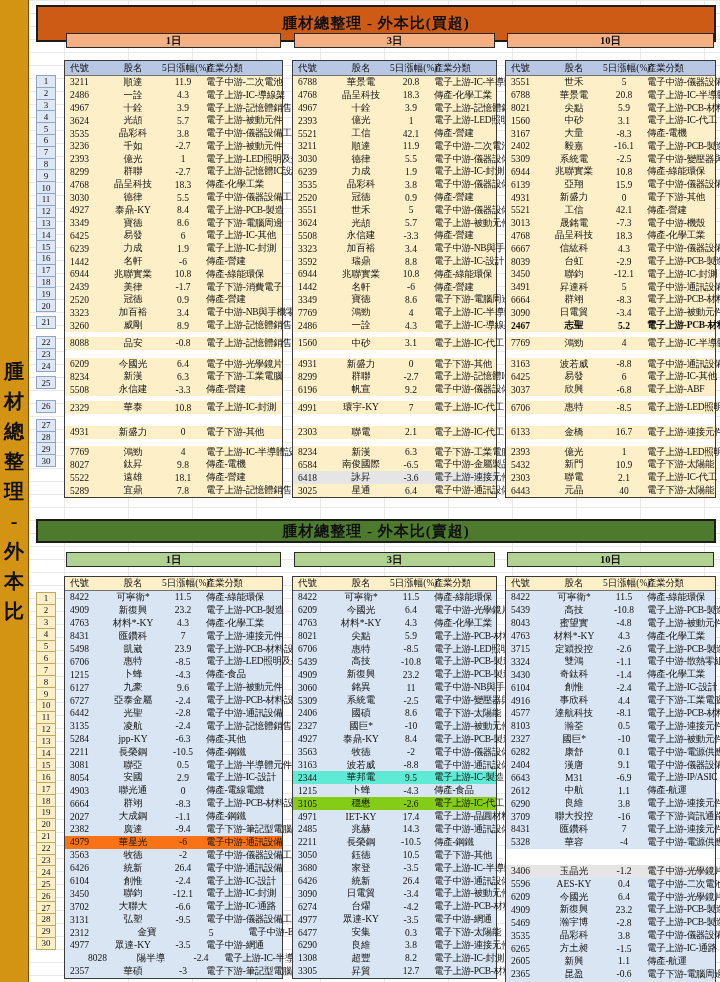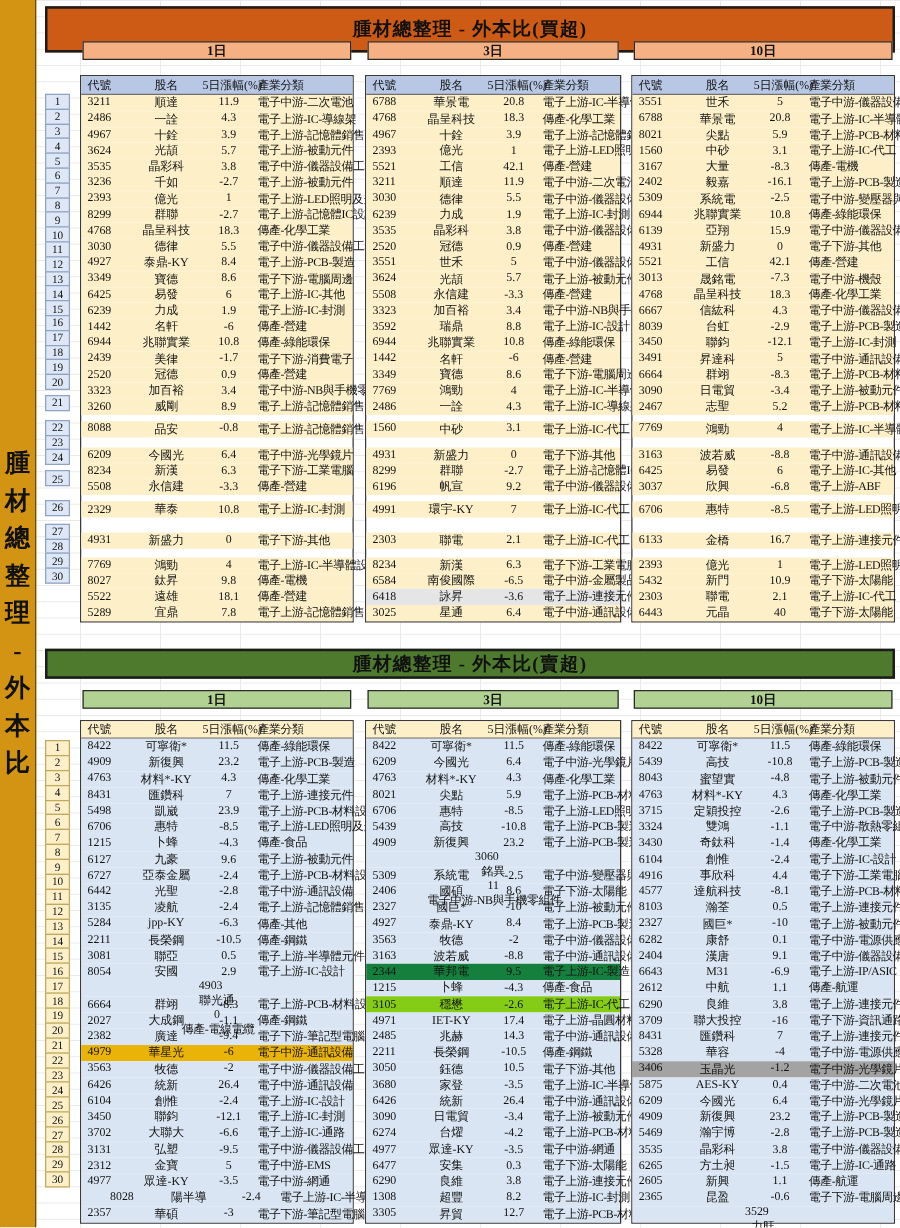--- a/index.html
+++ b/index.html
@@ -597,21 +597,21 @@
           <span class="cell c-name">群翊</span>
           <span class="cell c-pct">-8.3</span>
           <span class="cell c-ind">電子上游-PCB-材料設備</span>
         </div>
         <div class="trow" style="height: 12.8px; background: rgb(253, 240, 200); margin-top: 0px;">
           <span class="cell c-code">3090</span>
           <span class="cell c-name">日電貿</span>
           <span class="cell c-pct">-3.4</span>
           <span class="cell c-ind">電子上游-被動元件</span>
         </div>
-        <div class="trow" style="height: 12.8px; background: rgb(253, 240, 200); margin-top: 0px;">
+        <div class="trow" style="height: 12.8px; background: rgb(253, 240, 200); margin-top: 0px; font-weight: bold;">
           <span class="cell c-code">2467</span>
           <span class="cell c-name">志聖</span>
           <span class="cell c-pct">5.2</span>
           <span class="cell c-ind">電子上游-PCB-材料設備</span>
         </div>
         <div class="trow" style="height: 12.8px; background: rgb(253, 240, 200); margin-top: 5px;">
           <span class="cell c-code">7769</span>
           <span class="cell c-name">鴻勁</span>
           <span class="cell c-pct">4</span>
           <span class="cell c-ind">電子上游-IC-半導體設備</span>
@@ -799,21 +799,21 @@
           <span class="cell c-name">聯亞</span>
           <span class="cell c-pct">0.5</span>
           <span class="cell c-ind">電子上游-半導體元件</span>
         </div>
         <div class="trow" style="height: 12.9px; background: rgb(217, 229, 242); margin-top: 0px;">
           <span class="cell c-code">8054</span>
           <span class="cell c-name">安國</span>
           <span class="cell c-pct">2.9</span>
           <span class="cell c-ind">電子上游-IC-設計</span>
         </div>
-        <div class="trow" style="height: 12.9px; background: rgb(217, 229, 242); margin-top: 0px; flex-direction: column;">
+        <div class="trow" style="height: 12.9px; background: rgb(217, 229, 242); margin-top: 0px;">
           <span class="cell c-code">4903</span>
           <span class="cell c-name">聯光通</span>
           <span class="cell c-pct">0</span>
           <span class="cell c-ind">傳產-電線電纜</span>
         </div>
         <div class="trow" style="height: 12.9px; background: rgb(217, 229, 242); margin-top: 0px;">
           <span class="cell c-code">6664</span>
           <span class="cell c-name">群翊</span>
           <span class="cell c-pct">-8.3</span>
           <span class="cell c-ind">電子上游-PCB-材料設備</span>
@@ -823,21 +823,21 @@
           <span class="cell c-name">大成鋼</span>
           <span class="cell c-pct">-1.1</span>
           <span class="cell c-ind">傳產-鋼鐵</span>
         </div>
         <div class="trow" style="height: 12.9px; background: rgb(217, 229, 242); margin-top: 0px;">
           <span class="cell c-code">2382</span>
           <span class="cell c-name">廣達</span>
           <span class="cell c-pct">-9.4</span>
           <span class="cell c-ind">電子下游-筆記型電腦</span>
         </div>
-        <div class="trow" style="height: 12.9px; background: #eab308; margin-top: 0px;">
+        <div class="trow" style="height: 12.9px; background: #f97316; margin-top: 0px;">
           <span class="cell c-code">4979</span>
           <span class="cell c-name">華星光</span>
           <span class="cell c-pct">-6</span>
           <span class="cell c-ind">電子中游-通訊設備</span>
         </div>
         <div class="trow" style="height: 12.9px; background: rgb(217, 229, 242); margin-top: 0px;">
           <span class="cell c-code">3563</span>
           <span class="cell c-name">牧德</span>
           <span class="cell c-pct">-2</span>
           <span class="cell c-ind">電子中游-儀器設備工程</span>
@@ -865,21 +865,21 @@
           <span class="cell c-name">大聯大</span>
           <span class="cell c-pct">-6.6</span>
           <span class="cell c-ind">電子上游-IC-通路</span>
         </div>
         <div class="trow" style="height: 12.9px; background: rgb(217, 229, 242); margin-top: 0px;">
           <span class="cell c-code">3131</span>
           <span class="cell c-name">弘塑</span>
           <span class="cell c-pct">-9.5</span>
           <span class="cell c-ind">電子中游-儀器設備工程</span>
         </div>
-        <div class="trow" style="height: 12.9px; background: rgb(217, 229, 242); margin-top: 0px;">
+        <div class="trow" style="height: 12.9px; background: rgb(217, 229, 242); margin-top: 0px; gap: 14px;">
           <span class="cell c-code">2312</span>
           <span class="cell c-name">金寶</span>
           <span class="cell c-pct">5</span>
           <span class="cell c-ind">電子中游-EMS</span>
         </div>
         <div class="trow" style="height: 12.9px; background: rgb(217, 229, 242); margin-top: 0px;">
           <span class="cell c-code">4977</span>
           <span class="cell c-name">眾達-KY</span>
           <span class="cell c-pct">-3.5</span>
           <span class="cell c-ind">電子中游-網通</span>
@@ -939,21 +939,21 @@
           <span class="cell c-name">高技</span>
           <span class="cell c-pct">-10.8</span>
           <span class="cell c-ind">電子上游-PCB-製造</span>
         </div>
         <div class="trow" style="height: 12.9px; background: rgb(217, 229, 242); margin-top: 0px;">
           <span class="cell c-code">4909</span>
           <span class="cell c-name">新復興</span>
           <span class="cell c-pct">23.2</span>
           <span class="cell c-ind">電子上游-PCB-製造</span>
         </div>
-        <div class="trow" style="height: 12.9px; background: rgb(217, 229, 242); margin-top: 0px; flex-direction: column;">
+        <div class="trow" style="height: 12.9px; background: rgb(217, 229, 242); margin-top: 0px;">
           <span class="cell c-code">3060</span>
           <span class="cell c-name">銘異</span>
           <span class="cell c-pct">11</span>
           <span class="cell c-ind">電子中游-NB與手機零組件</span>
         </div>
         <div class="trow" style="height: 12.9px; background: rgb(217, 229, 242); margin-top: 0px;">
           <span class="cell c-code">5309</span>
           <span class="cell c-name">系統電</span>
           <span class="cell c-pct">-2.5</span>
           <span class="cell c-ind">電子中游-變壓器與UPS</span>
@@ -981,21 +981,21 @@
           <span class="cell c-name">牧德</span>
           <span class="cell c-pct">-2</span>
           <span class="cell c-ind">電子中游-儀器設備工程</span>
         </div>
         <div class="trow" style="height: 12.9px; background: rgb(217, 229, 242); margin-top: 0px;">
           <span class="cell c-code">3163</span>
           <span class="cell c-name">波若威</span>
           <span class="cell c-pct">-8.8</span>
           <span class="cell c-ind">電子中游-通訊設備</span>
         </div>
-        <div class="trow" style="height: 12.9px; background: #15803d; margin-top: 0px;">
+        <div class="trow" style="height: 12.9px; background: #5eead4; margin-top: 0px;">
           <span class="cell c-code">2344</span>
           <span class="cell c-name">華邦電</span>
           <span class="cell c-pct">9.5</span>
           <span class="cell c-ind">電子上游-IC-製造</span>
         </div>
         <div class="trow" style="height: 12.9px; background: rgb(217, 229, 242); margin-top: 0px;">
           <span class="cell c-code">1215</span>
           <span class="cell c-name">卜蜂</span>
           <span class="cell c-pct">-4.3</span>
           <span class="cell c-ind">傳產-食品</span>
@@ -1205,28 +1205,28 @@
           <span class="cell c-name">匯鑽科</span>
           <span class="cell c-pct">7</span>
           <span class="cell c-ind">電子上游-連接元件</span>
         </div>
         <div class="trow" style="height: 12.9px; background: rgb(217, 229, 242); margin-top: 0px;">
           <span class="cell c-code">5328</span>
           <span class="cell c-name">華容</span>
           <span class="cell c-pct">-4</span>
           <span class="cell c-ind">電子中游-電源供應器</span>
         </div>
-        <div class="trow" style="height: 12.9px; background: #a3a3a3; margin-top: 0px;">
+        <div class="trow" style="height: 12.9px; background: #e5e5e5; margin-top: 16px;">
           <span class="cell c-code">3406</span>
           <span class="cell c-name">玉晶光</span>
           <span class="cell c-pct">-1.2</span>
           <span class="cell c-ind">電子中游-光學鏡片</span>
         </div>
         <div class="trow" style="height: 12.9px; background: rgb(217, 229, 242); margin-top: 0px;">
-          <span class="cell c-code">5875</span>
+          <span class="cell c-code">5596</span>
           <span class="cell c-name">AES-KY</span>
           <span class="cell c-pct">0.4</span>
           <span class="cell c-ind">電子中游-二次電池</span>
         </div>
         <div class="trow" style="height: 12.9px; background: rgb(217, 229, 242); margin-top: 0px;">
           <span class="cell c-code">6209</span>
           <span class="cell c-name">今國光</span>
           <span class="cell c-pct">6.4</span>
           <span class="cell c-ind">電子中游-光學鏡片</span>
         </div>

